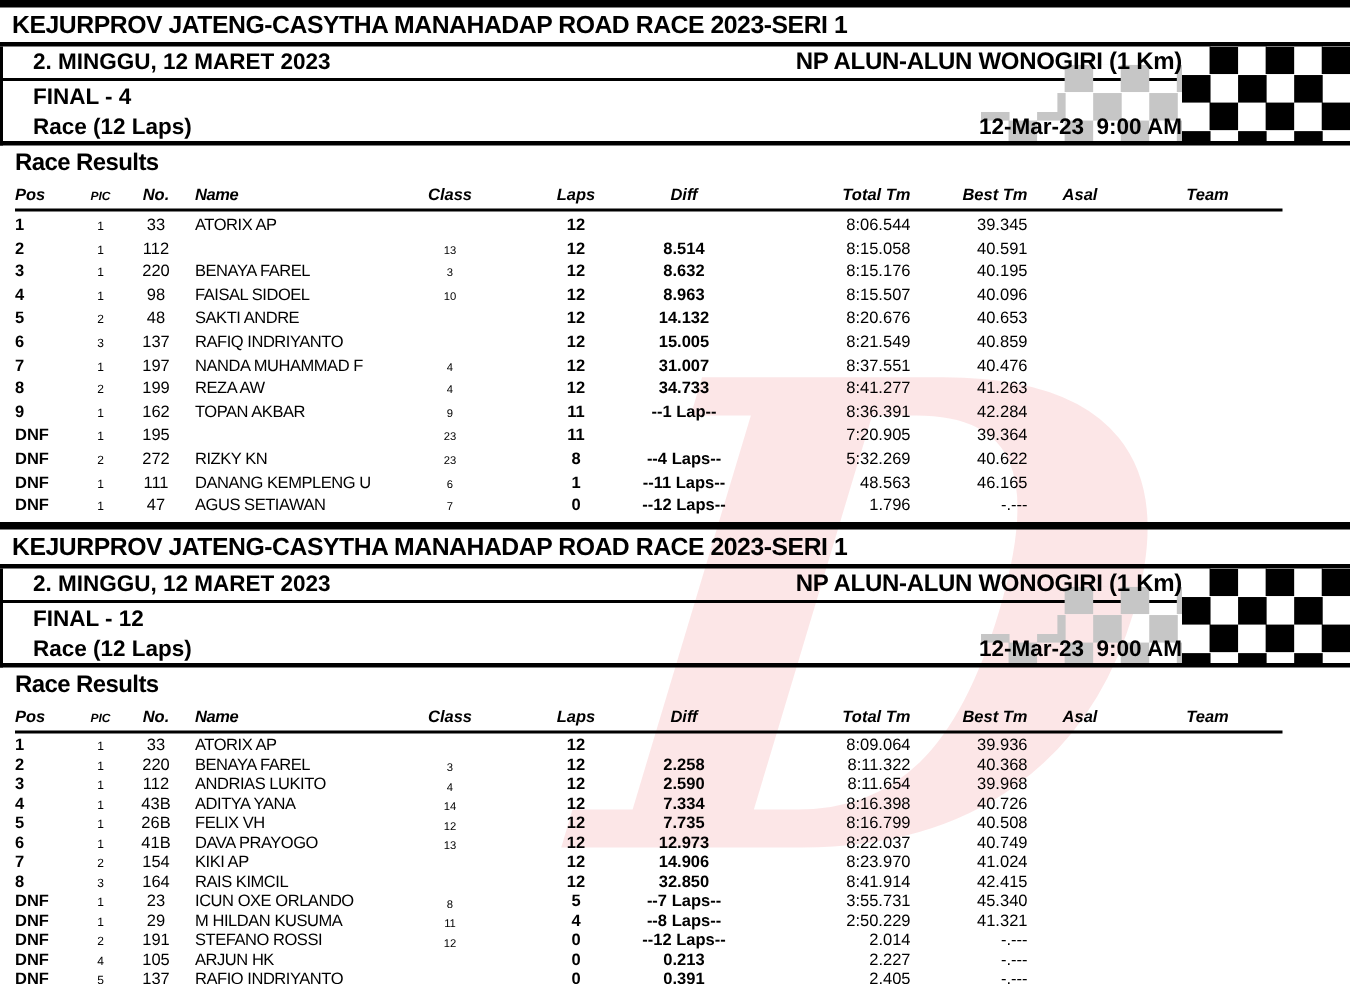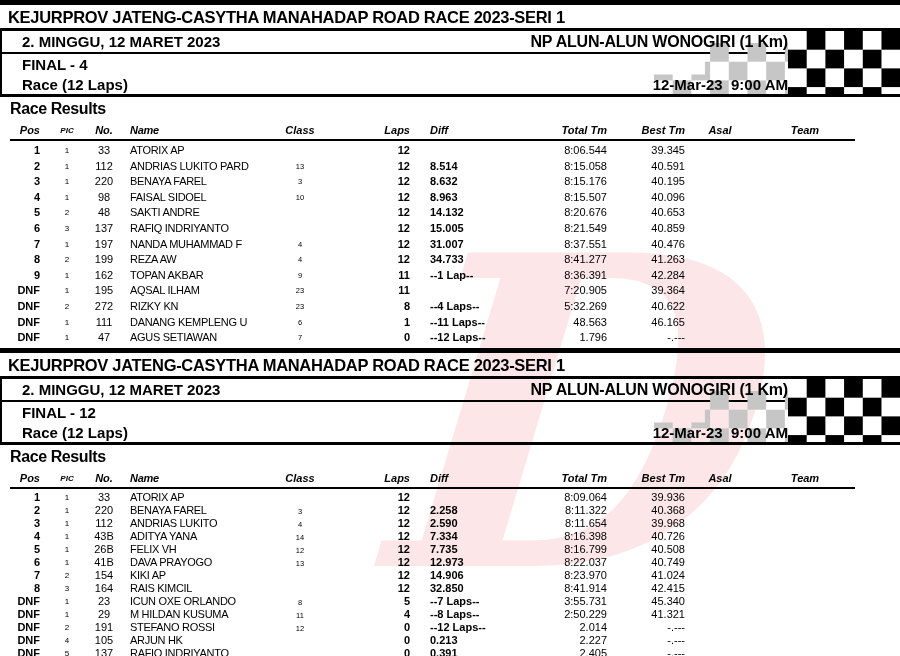--- a/index.html
+++ b/index.html
@@ -46,27 +46,27 @@
                    letter-spacing:-0.4px;}
   .thead{position:absolute;top:122px;left:0;right:0;height:17px;line-height:17px;
          font-weight:bold;font-style:italic;font-size:11px;}
   .thead-line{position:absolute;top:139px;left:10px;width:845px;border-top:2.5px solid #000;}
   .tbody{position:absolute;top:143px;left:0;right:0;}
   .trow{position:relative;height:15.6px;line-height:15.6px;font-size:11px;}
   #sec2 .trow{height:13px;line-height:13px;}
 
   
   .c{position:absolute;top:0;white-space:nowrap;}
-  .c.pos  {left:0;  width:40px; text-align:right;}
+  .c.pos  {left:10px;  width:40px; text-align:left;}
   .c.pic  {left:56px;  width:22px; text-align:center;font-size:8px;}
   .c.no   {left:86px;  width:36px; text-align:center;}
   .c.name {left:130px; width:162px;text-align:left;letter-spacing:-0.3px;overflow:hidden;}
   .c.cls  {left:284px; width:32px; text-align:center;font-size:7.5px;line-height:11px;padding-top:2px;}
-  .c.laps {left:358px; width:52px; text-align:right;}
-  .c.diff {left:430px; width:88px; text-align:left;}
+  .c.laps {left:358px; width:52px; text-align:center;}
+  .c.diff {left:412px; width:88px; text-align:center;}
   .c.total{left:528px; width:79px; text-align:right;}
   .c.best {left:620px; width:65px; text-align:right;}
   .c.asal {left:698px; width:44px; text-align:center;}
   .c.team {left:775px; width:60px; text-align:center;}
   .b{font-weight:bold;}
 </style>
 </head>
 <body>
 
 <div class="page">
@@ -109,21 +109,20 @@
     <span class="c cls"></span>
     <span class="c laps b">12</span>
     <span class="c diff b"></span>
     <span class="c total">8:06.544</span>
     <span class="c best">39.345</span>
   </div>
         <div class="trow">
     <span class="c pos b">2</span>
     <span class="c pic">1</span>
     <span class="c no">112</span>
-    <span class="c name">ANDRIAS LUKITO PARD</span>
     <span class="c cls">13</span>
     <span class="c laps b">12</span>
     <span class="c diff b">8.514</span>
     <span class="c total">8:15.058</span>
     <span class="c best">40.591</span>
   </div>
         <div class="trow">
     <span class="c pos b">3</span>
     <span class="c pic">1</span>
     <span class="c no">220</span>
@@ -197,21 +196,20 @@
     <span class="c cls">9</span>
     <span class="c laps b">11</span>
     <span class="c diff b">--1 Lap--</span>
     <span class="c total">8:36.391</span>
     <span class="c best">42.284</span>
   </div>
         <div class="trow">
     <span class="c pos b">DNF</span>
     <span class="c pic">1</span>
     <span class="c no">195</span>
-    <span class="c name">AQSAL ILHAM</span>
     <span class="c cls">23</span>
     <span class="c laps b">11</span>
     <span class="c diff b"></span>
     <span class="c total">7:20.905</span>
     <span class="c best">39.364</span>
   </div>
         <div class="trow">
     <span class="c pos b">DNF</span>
     <span class="c pic">2</span>
     <span class="c no">272</span>

